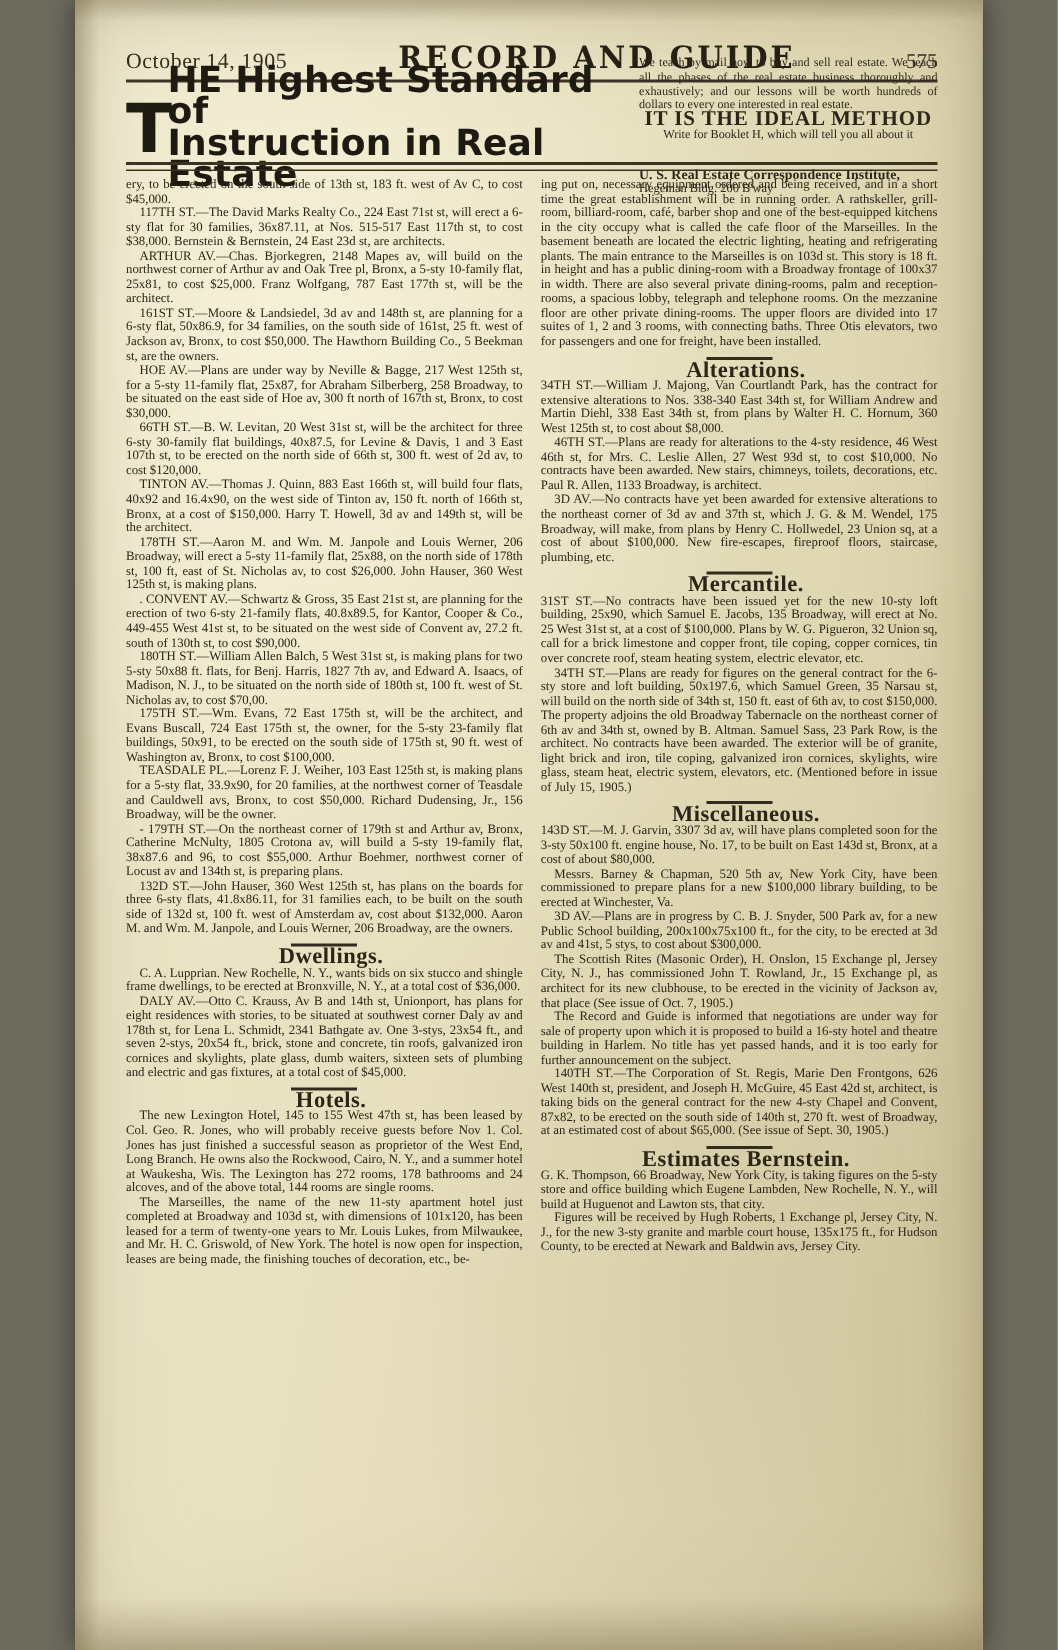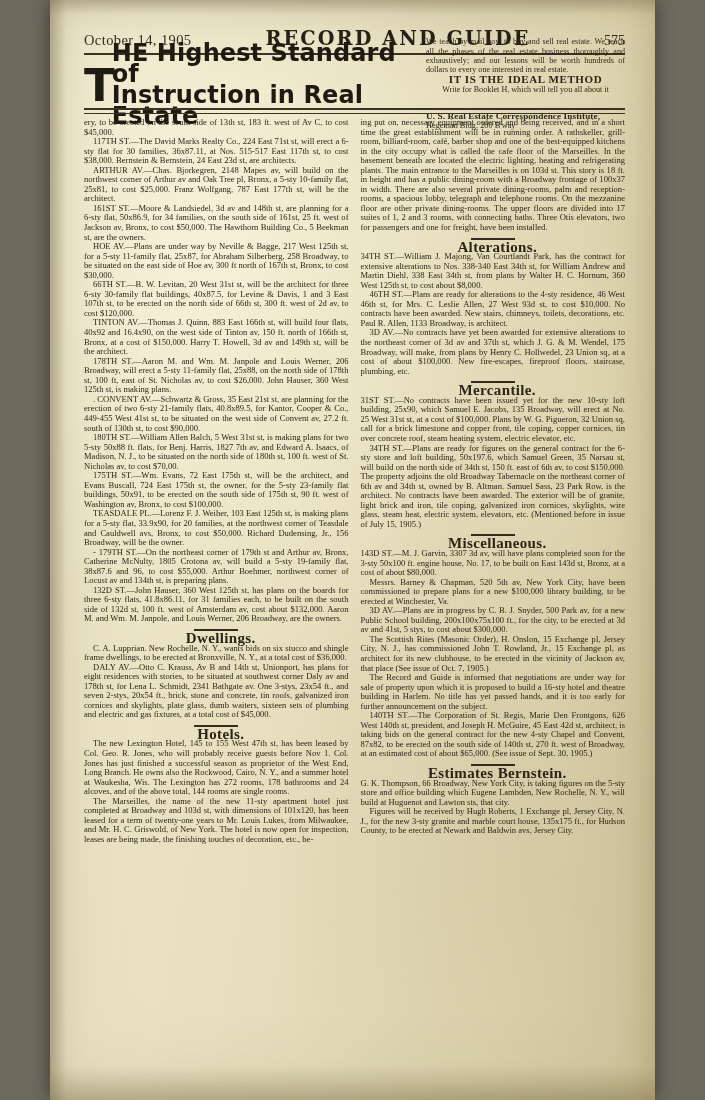--- a/index.html
+++ b/index.html
@@ -123,21 +123,21 @@
     color: #2d2719;
     display: flex;
     flex-direction: column;
     justify-content: center;
   }
   .ad-body { text-align: justify; }
   .ad-ideal {
     text-align: center;
     font-weight: bold;
     letter-spacing: 0.6px;
-    font-size: 11px;
+    font-size: 14px;
     margin-top: 1px;
   }
   .ad-booklet { text-align: center; margin-top: 0.5px; }
   .ad-inst {
     text-align: left;
     margin-top: 18px;
     font-size: 8.3px;
   }
   .ad-inst b { font-size: 9.2px; letter-spacing: 0.1px; }
 

